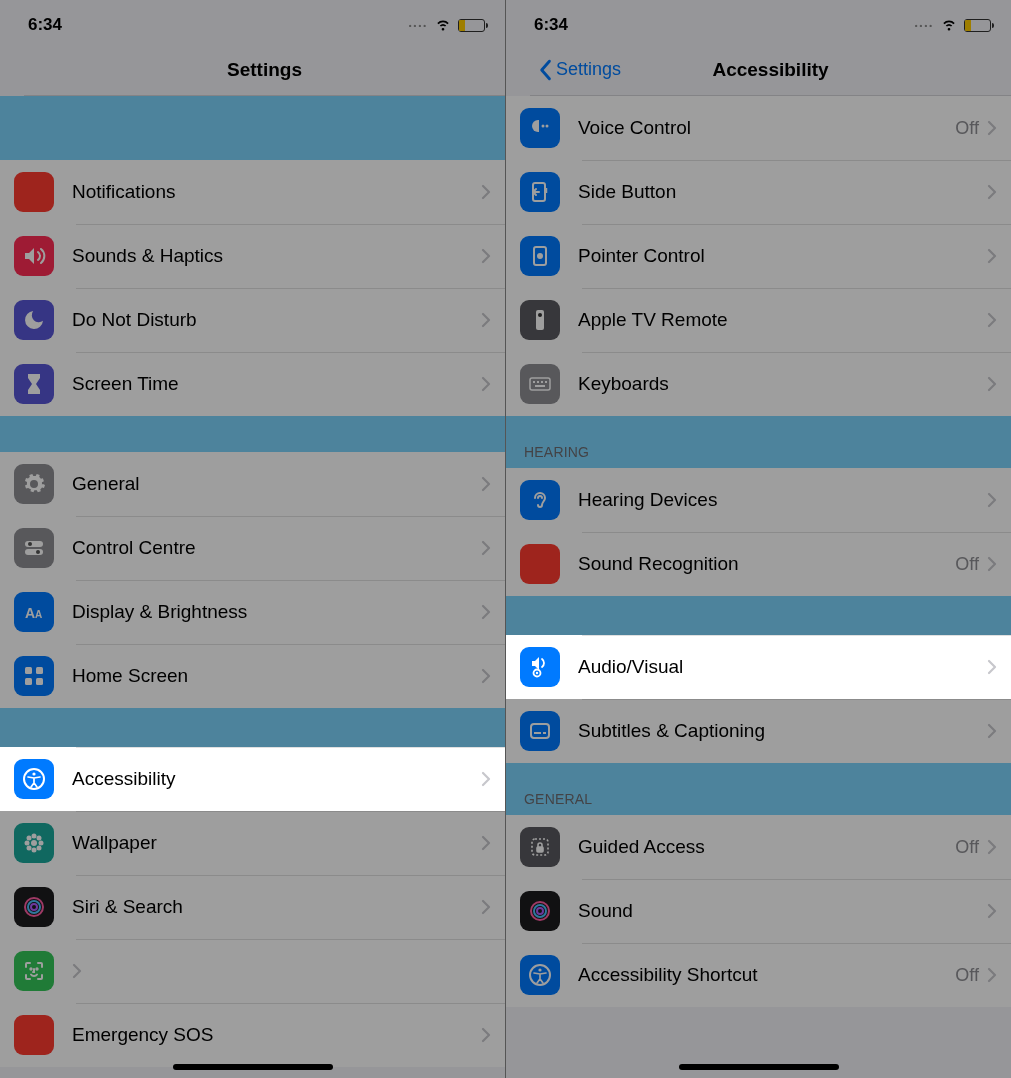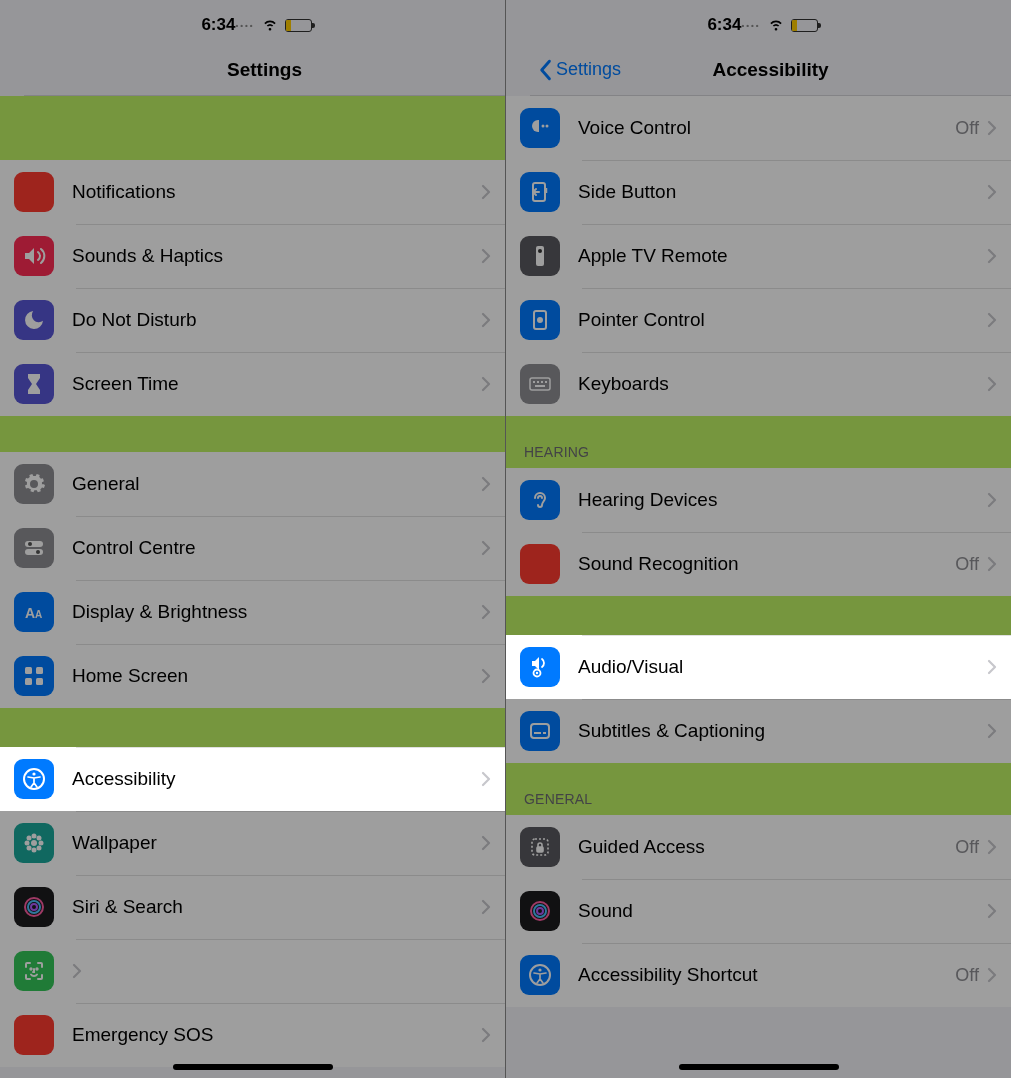--- a/index.html
+++ b/index.html
@@ -22,21 +22,21 @@
   .overlay {
     position: absolute;
     inset: 0;
     background: rgba(0,0,0,0.38);
     pointer-events: none;
     z-index: 5;
   }
   .status-bar {
     display: flex;
     align-items: center;
-    justify-content: center;
+    justify-content: space-between;
     padding: 10px 20px 4px 28px;
     font-size: 17px;
     font-weight: 600;
     height: 44px;
   }
   .status-right { display: flex; align-items: center; gap: 6px; }
   .dots { font-size: 8px; letter-spacing: 2px; color: #888; }
   .wifi svg { width: 18px; height: 18px; }
   .battery {
     width: 27px; height: 13px;
@@ -57,21 +57,21 @@
     border-bottom: 1px solid rgba(0,0,0,0.12);
     margin-left: 24px;
   }
   .nav-title { font-size: 19px; font-weight: 600; }
   .nav-back {
     position: absolute; left: 8px; top: 0; bottom: 0;
     display: flex; align-items: center; gap: 4px;
     color: #007aff; font-size: 18px;
   }
   .nav-back svg { width: 14px; height: 22px; }
-  .list { background: #bef264; }
+  .list { background: #7dd3fc; }
   .section-spacer { height: 36px; }
   .section-header {
     font-size: 14px; color: #6d6d72;
     padding: 28px 18px 8px 18px;
     text-transform: uppercase;
     letter-spacing: 0.2px;
   }
   .row {
     background: #fff;
     display: flex;
@@ -364,39 +364,39 @@
             <path d="M11 12h-5" stroke-linecap="round"></path>
             <path d="m8 9-3 3 3 3" stroke-linecap="round" stroke-linejoin="round"></path>
           </svg>
         </div>
         <div class="row-label">Side Button</div>
         <div class="chevron"><svg viewBox="0 0 10 16" fill="none">
             <path d="M2 2l6 6-6 6" stroke="#c7c7cc" stroke-width="2.2" stroke-linecap="round" stroke-linejoin="round"></path>
           </svg></div>
       </div>
       <div class="row">
-        <div class="row-icon ic-darkgray">
-          <svg viewBox="0 0 24 24" fill="currentColor">
-            <rect x="8" y="2" width="8" height="20" rx="2"></rect>
-            <circle cx="12" cy="7" r="2" fill="#333"></circle>
-          </svg>
-        </div>
-        <div class="row-label">Apple TV Remote</div>
-        <div class="chevron"><svg viewBox="0 0 10 16" fill="none">
-            <path d="M2 2l6 6-6 6" stroke="#c7c7cc" stroke-width="2.2" stroke-linecap="round" stroke-linejoin="round"></path>
-          </svg></div>
-      </div>
-      <div class="row">
         <div class="row-icon ic-blue">
           <svg viewBox="0 0 24 24" fill="none" stroke="currentColor" stroke-width="2">
             <rect x="6" y="3" width="12" height="18" rx="2"></rect>
             <circle cx="12" cy="12" r="2" fill="currentColor"></circle>
           </svg>
         </div>
         <div class="row-label">Pointer Control</div>
+        <div class="chevron"><svg viewBox="0 0 10 16" fill="none">
+            <path d="M2 2l6 6-6 6" stroke="#c7c7cc" stroke-width="2.2" stroke-linecap="round" stroke-linejoin="round"></path>
+          </svg></div>
+      </div>
+      <div class="row">
+        <div class="row-icon ic-darkgray">
+          <svg viewBox="0 0 24 24" fill="currentColor">
+            <rect x="8" y="2" width="8" height="20" rx="2"></rect>
+            <circle cx="12" cy="7" r="2" fill="#333"></circle>
+          </svg>
+        </div>
+        <div class="row-label">Apple TV Remote</div>
         <div class="chevron"><svg viewBox="0 0 10 16" fill="none">
             <path d="M2 2l6 6-6 6" stroke="#c7c7cc" stroke-width="2.2" stroke-linecap="round" stroke-linejoin="round"></path>
           </svg></div>
       </div>
       <div class="row">
         <div class="row-icon ic-gray">
           <svg viewBox="0 0 24 24" fill="currentColor">
             <rect x="2" y="6" width="20" height="12" rx="2" fill="none" stroke="currentColor" stroke-width="1.5"></rect>
             <rect x="5" y="9" width="2" height="2"></rect>
             <rect x="9" y="9" width="2" height="2"></rect>

